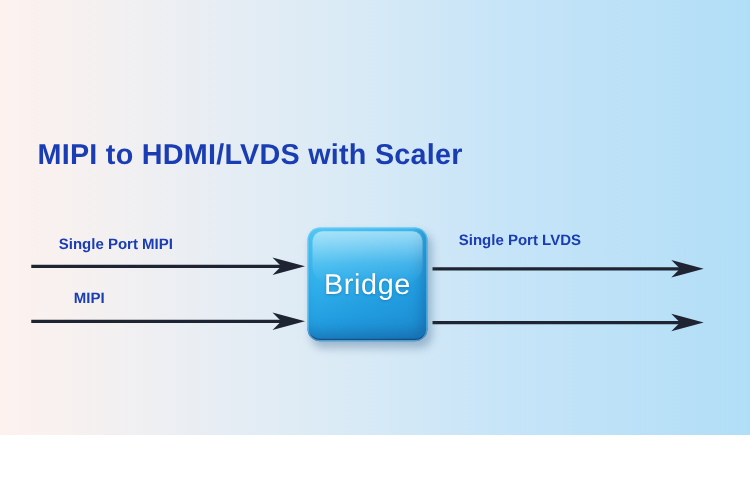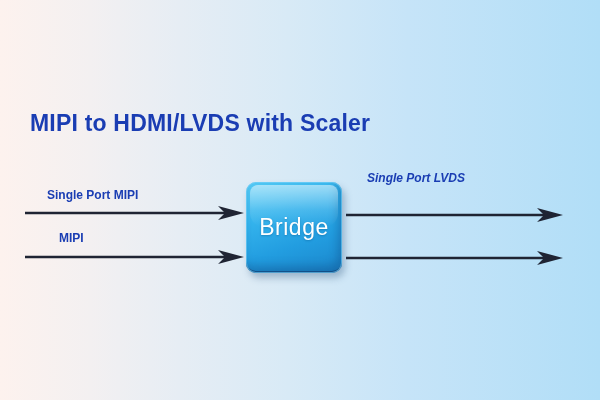--- a/index.html
+++ b/index.html
@@ -3,21 +3,21 @@
 <meta charset="utf-8">
 <style>
   html, body {
     margin: 0;
     padding: 0;
     font-family: "Liberation Sans", sans-serif;
   }
   .stage {
     position: relative;
     width: 600px;
-    height: 400px;
+    height: 348px;
     overflow: hidden;
     background: linear-gradient(90deg,
       #fdf2ee 0%,
       #f3f0f1 15%,
       #e6edf4 30%,
       #d8eaf6 48%,
       #c6e4f8 68%,
       #b1def7 100%);
   }
   .diagram-title {
@@ -32,21 +32,21 @@
   }
   .port-label {
     position: absolute;
     font-size: 12px;
     font-weight: 700;
     color: #1a3db3;
     white-space: nowrap;
   }
   .label-in-1  { left: 47px;  top: 188px; }
   .label-in-2  { left: 47px;  top: 231px; margin-left: 12px; }
-  .label-out-1 { left: 367px; top: 171px; font-style: italic; }
+  .label-out-1 { left: 367px; top: 185px; }
   .label-out-2 { left: 368px; top: 232px; }
 
   .bridge-box {
     position: absolute;
     left: 246px;
     top: 182px;
     width: 96px;
     height: 91px;
     border-radius: 10px;
     background: linear-gradient(160deg,

